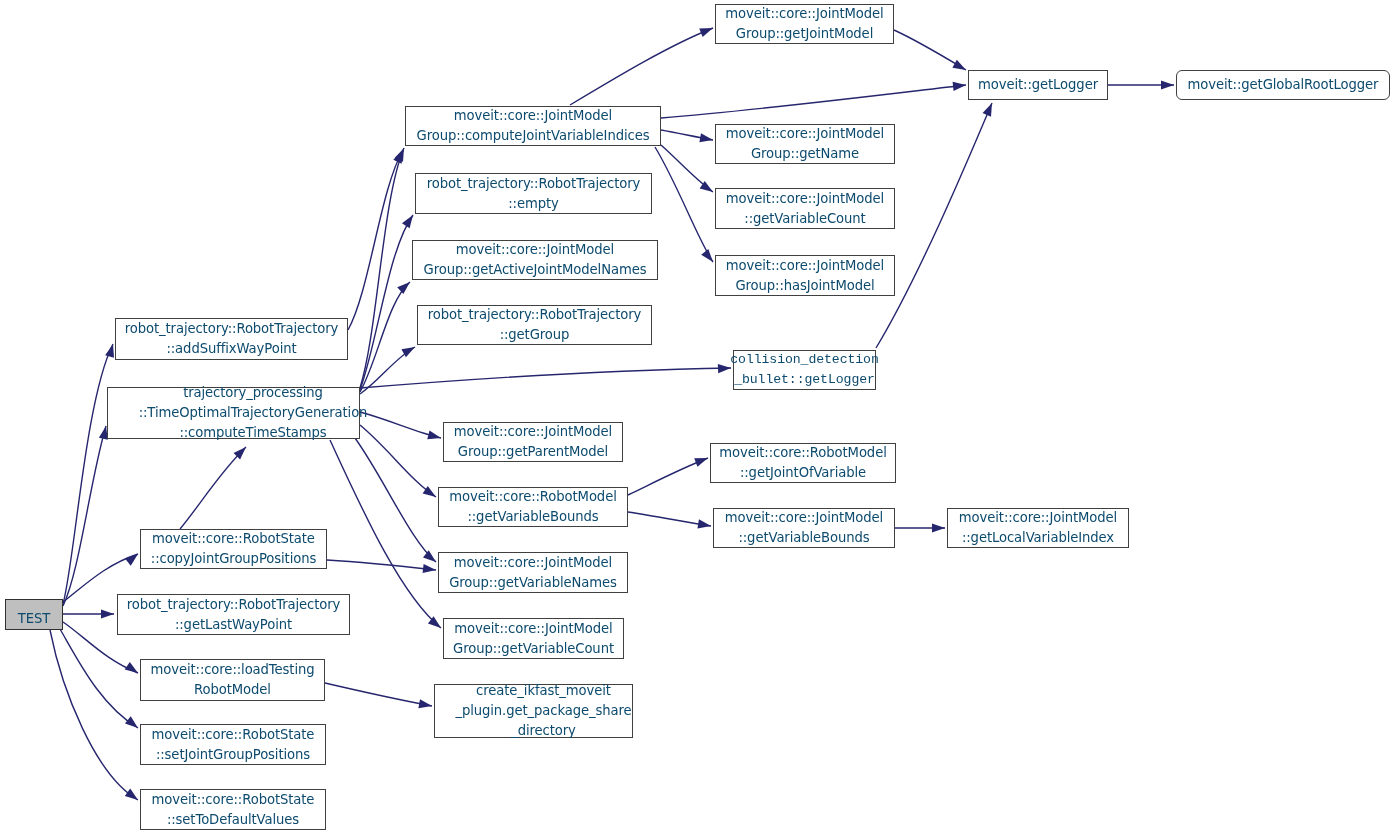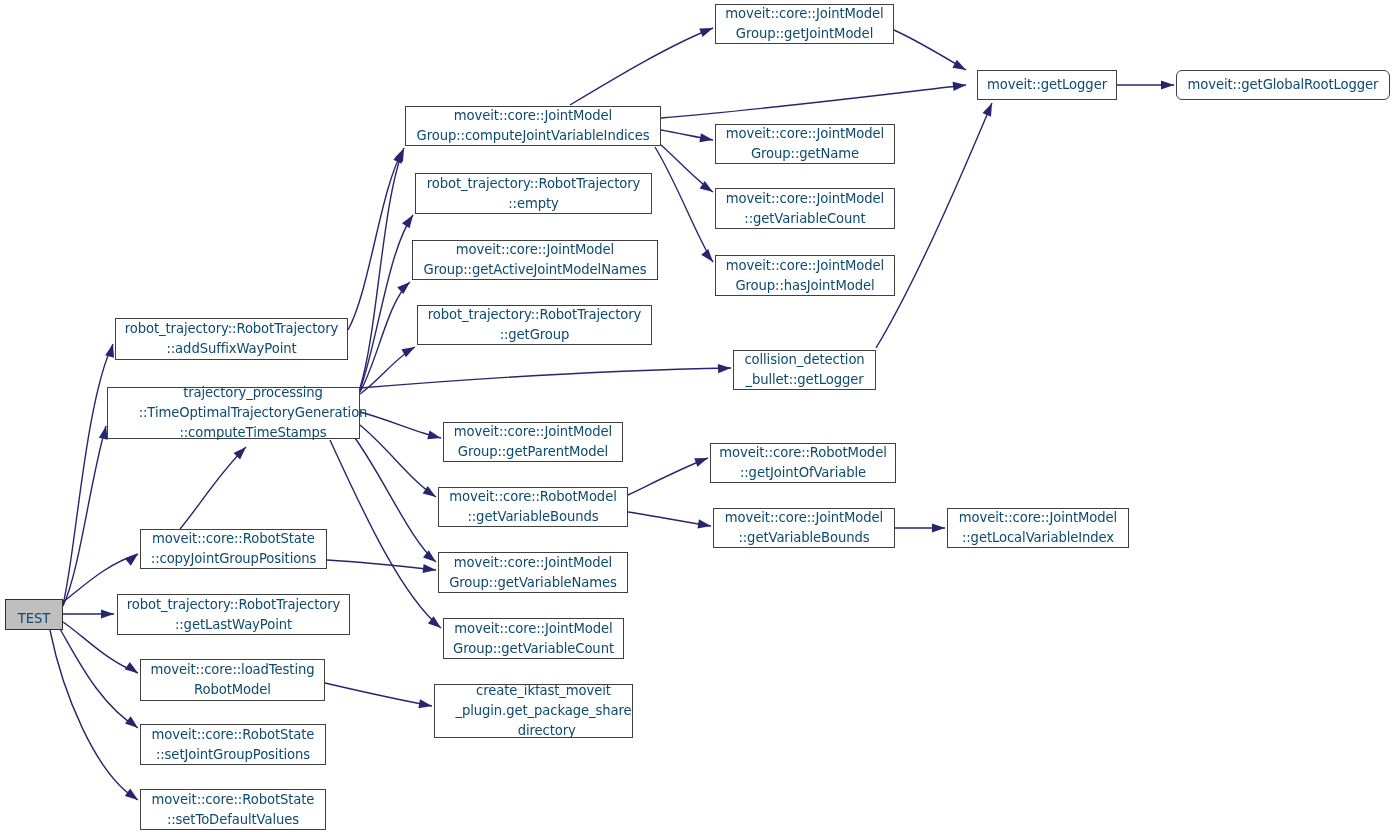--- a/index.html
+++ b/index.html
@@ -149,24 +149,24 @@
 _plugin.get_package_share
 _directory</span></div>
       <div class="node" style="left: 715px; top: 4px; width: 179px; height: 40px;"><span>moveit::core::JointModel
 Group::getJointModel</span></div>
       <div class="node" style="left: 715px; top: 124px; width: 180px; height: 40px;"><span>moveit::core::JointModel
 Group::getName</span></div>
       <div class="node" style="left: 715px; top: 188px; width: 180px; height: 41px;"><span>moveit::core::JointModel
 ::getVariableCount</span></div>
       <div class="node" style="left: 715px; top: 255px; width: 180px; height: 41px;"><span>moveit::core::JointModel
 Group::hasJointModel</span></div>
-      <div class="node" style="left: 733px; top: 350px; width: 143px; height: 40px;"><span>collision_detection
+      <div class="node" style="left: 733px; top: 350px; width: 143px; height: 40px; font-family: Liberation Mono, monospace;"><span>collision_detection
 _bullet::getLogger</span></div>
       <div class="node" style="left: 710px; top: 443px; width: 186px; height: 40px;"><span>moveit::core::RobotModel
 ::getJointOfVariable</span></div>
       <div class="node" style="left: 713px; top: 508px; width: 182px; height: 40px;"><span>moveit::core::JointModel
 ::getVariableBounds</span></div>
       <div class="node" style="left: 947px; top: 508px; width: 182px; height: 40px;"><span>moveit::core::JointModel
 ::getLocalVariableIndex</span></div>
-      <div class="node" style="left: 968px; top: 70px; width: 140px; height: 30px; margin-left: 9px;"><span>moveit::getLogger</span></div>
+      <div class="node" style="left: 968px; top: 70px; width: 140px; height: 30px;"><span>moveit::getLogger</span></div>
       <div class="node" style="left: 1176px; top: 70px; width: 214px; height: 30px; border-radius: 6px;"><span>moveit::getGlobalRootLogger</span></div>
     </div>
 </div>
 
 </body></html>

